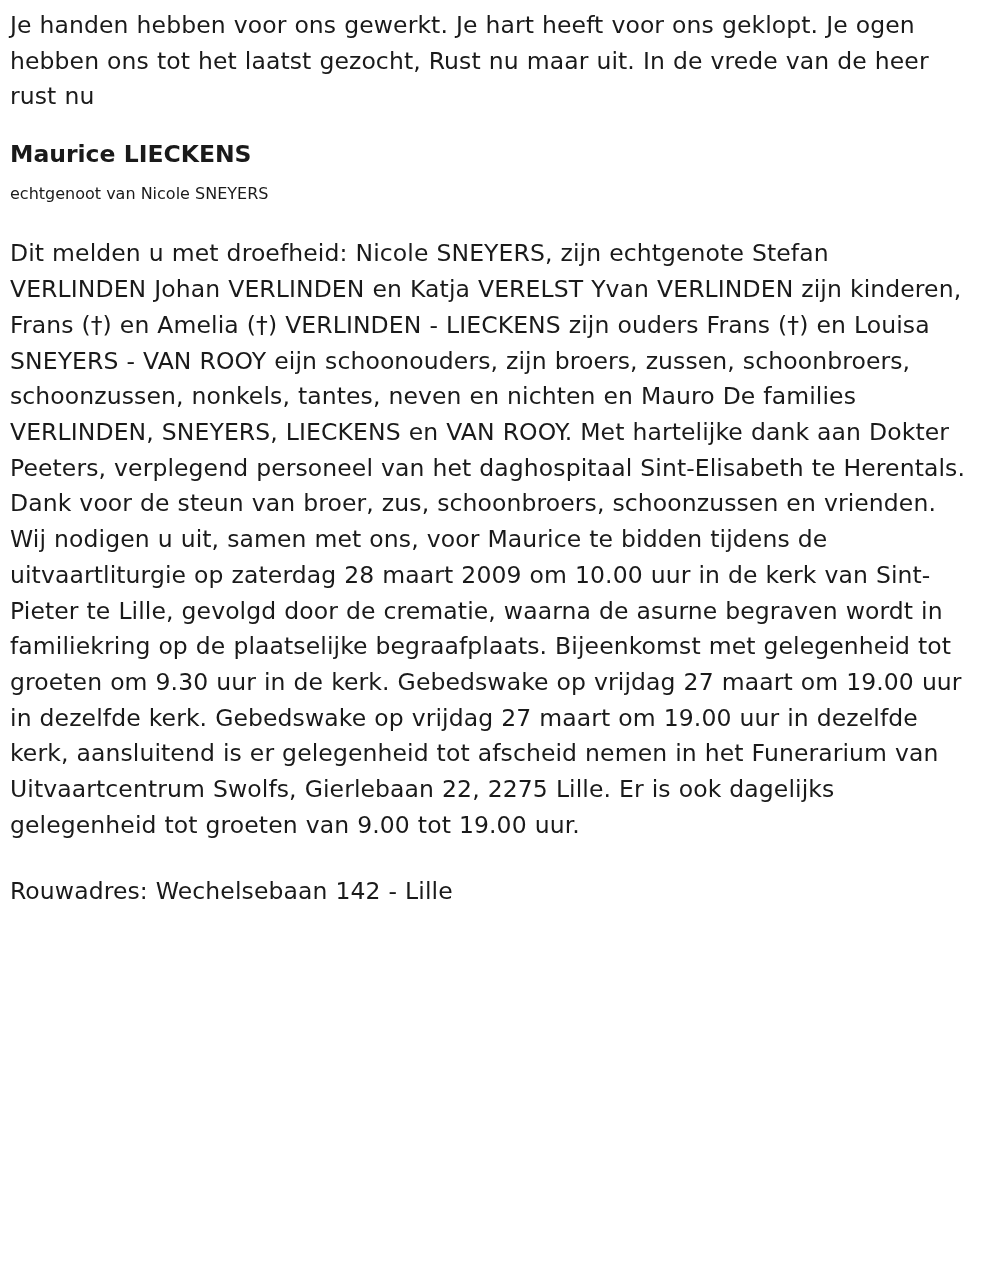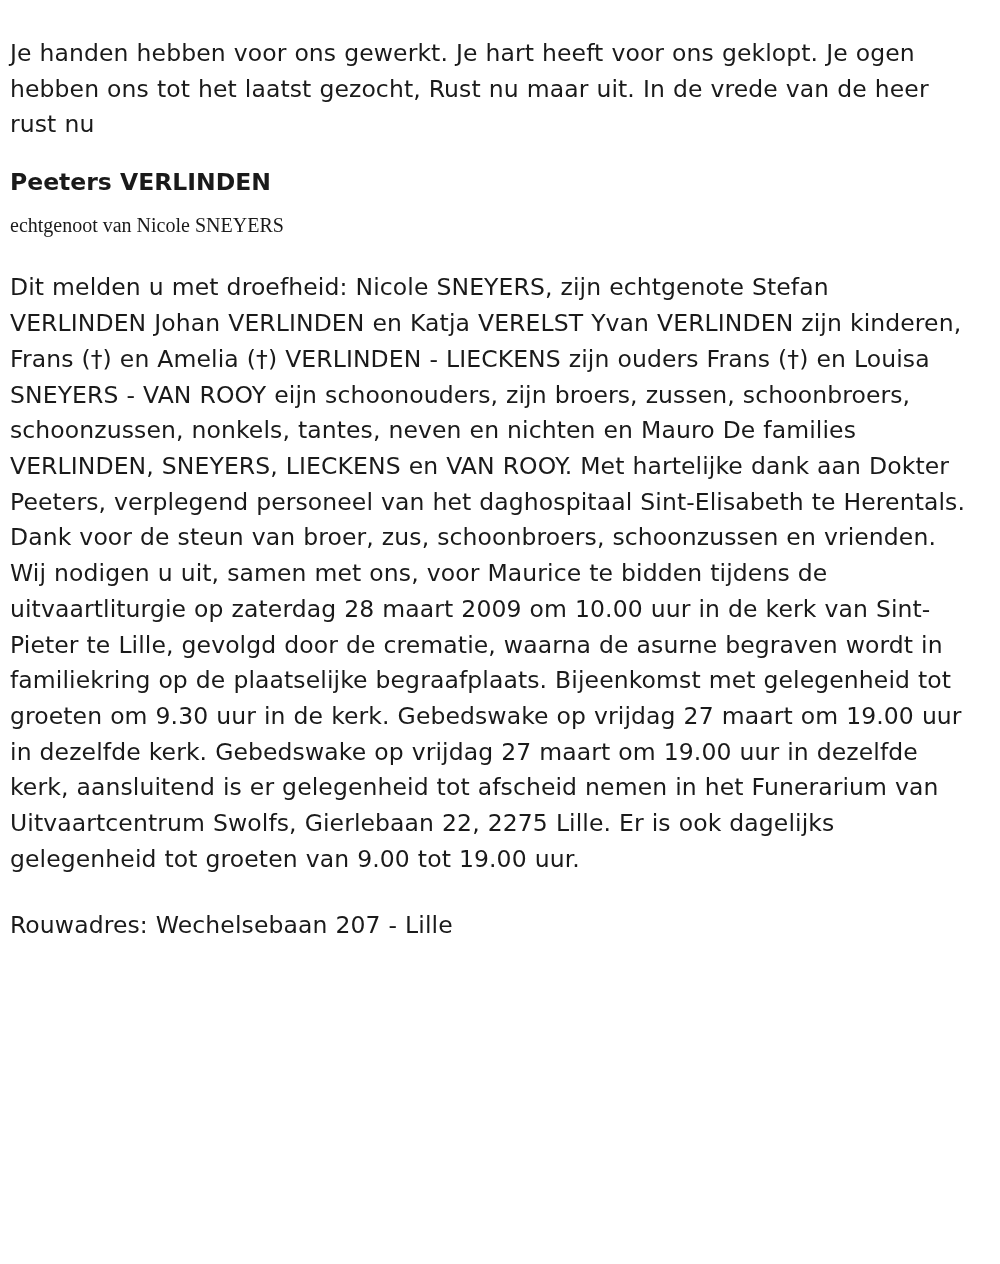--- a/index.html
+++ b/index.html
@@ -30,42 +30,40 @@
   .para:last-child {
     margin-bottom: 0;
   }
   .name {
     font-size: 23.5px;
     line-height: 1.5;
     font-weight: bold;
     margin: 0 0 10px 0;
   }
   .spouse {
-    font-size: 20px;
+    font-size: 16px;
     line-height: 1.5;
     margin: 0 0 30px 0;
-    font-family: Liberation Serif, serif;
   }
   .body-block {
     margin-bottom: 30px;
   }
   .tight {
     margin-bottom: 22px;
-    margin-top: 28px;
   }
 </style>
 </head>
 <body>
 
 <div class="page">
 
   <p class="para tight">Je handen hebben voor ons gewerkt. Je hart heeft voor ons geklopt. Je ogen hebben ons tot het laatst gezocht, Rust nu maar uit. In de vrede van de heer rust nu</p>
 
-  <p class="name">Peeters VERLINDEN</p>
+  <p class="name">Maurice LIECKENS</p>
 
   <p class="spouse">echtgenoot van Nicole SNEYERS</p>
 
 
   <p class="para body-block">Dit melden u met droefheid: Nicole SNEYERS, zijn echtgenote Stefan VERLINDEN Johan VERLINDEN en Katja VERELST Yvan VERLINDEN zijn kinderen, Frans (†) en Amelia (†) VERLINDEN - LIECKENS zijn ouders Frans (†) en Louisa SNEYERS - VAN ROOY eijn schoonouders, zijn broers, zussen, schoonbroers, schoonzussen, nonkels, tantes, neven en nichten en Mauro De families VERLINDEN, SNEYERS, LIECKENS en VAN ROOY. Met hartelijke dank aan Dokter Peeters, verplegend personeel van het daghospitaal Sint-Elisabeth te Herentals. Dank voor de steun van broer, zus, schoonbroers, schoonzussen en vrienden. Wij nodigen u uit, samen met ons, voor Maurice te bidden tijdens de uitvaartliturgie op zaterdag 28 maart 2009 om 10.00 uur in de kerk van Sint-Pieter te Lille, gevolgd door de crematie, waarna de asurne begraven wordt in familiekring op de plaatselijke begraafplaats. Bijeenkomst met gelegenheid tot groeten om 9.30 uur in de kerk. Gebedswake op vrijdag 27 maart om 19.00 uur in dezelfde kerk. Gebedswake op vrijdag 27 maart om 19.00 uur in dezelfde kerk, aansluitend is er gelegenheid tot afscheid nemen in het Funerarium van Uitvaartcentrum Swolfs, Gierlebaan 22, 2275 Lille. Er is ook dagelijks gelegenheid tot groeten van 9.00 tot 19.00 uur.</p>
 
-  <p class="para">Rouwadres: Wechelsebaan 207 - Lille</p>
+  <p class="para">Rouwadres: Wechelsebaan 142 - Lille</p>
 
 </div>
 
 </body></html>

